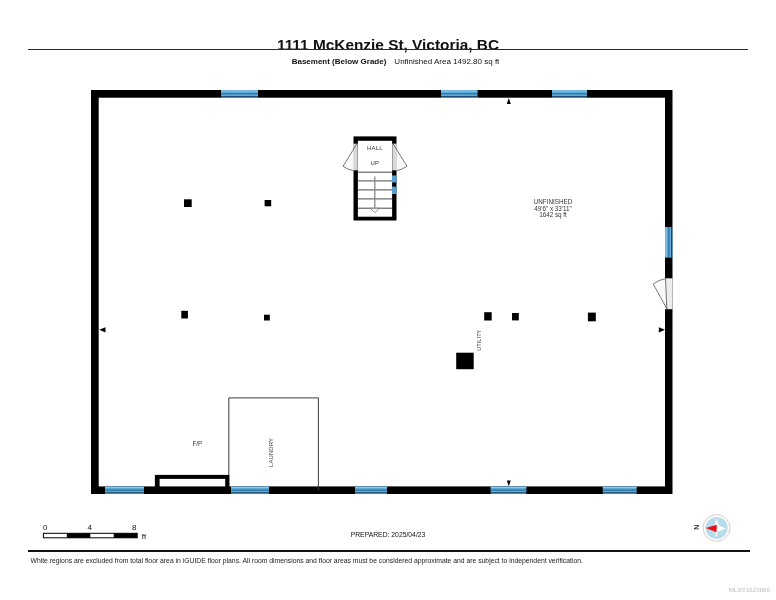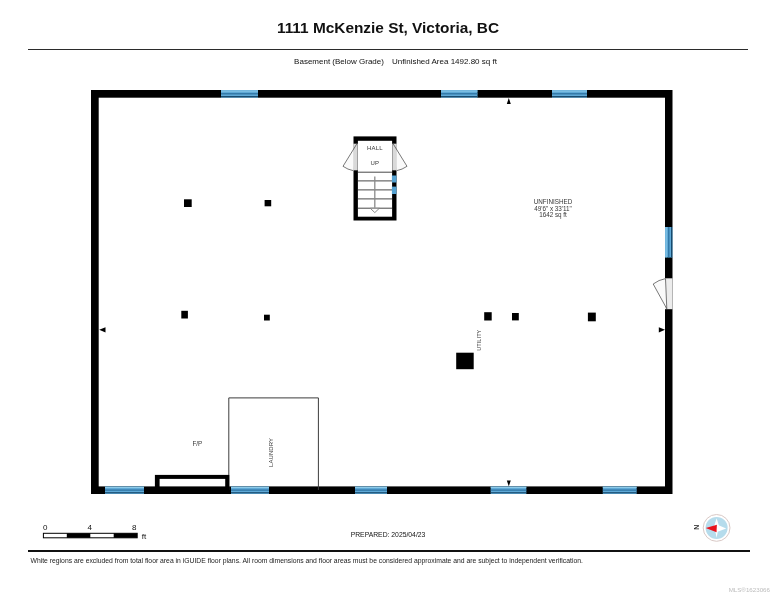--- a/index.html
+++ b/index.html
@@ -4,25 +4,25 @@
 <style>
   html,body{margin:0;padding:0;background:#ffffff;}
   .page{position:relative;width:776px;height:600px;background:#fff;overflow:hidden;
         font-family:"Liberation Sans", sans-serif;}
   .abs{position:absolute;}
 </style>
 </head>
 <body>
 <div class="page">
 
-  <div class="abs" style="left:0;top:20px;width:776px;text-align:center;font-size:15.4px;font-weight:bold;color:#111;line-height:15px;">1111 McKenzie St, Victoria, BC</div>
+  <div class="abs" style="left:0;top:37px;width:776px;text-align:center;font-size:15.4px;font-weight:bold;color:#111;line-height:15px;">1111 McKenzie St, Victoria, BC</div>
 
   <div class="abs" style="left:28px;top:48.6px;width:720px;height:1.7px;background:#2b2b2b;"></div>
 
-  <div class="abs" style="left:0;top:56.5px;width:791px;text-align:center;font-size:8px;color:#111;line-height:9px;"><span style="font-weight:normal;">Basement (Below Grade)</span><span style="display:inline-block;width:8px;"></span><span>Unfinished Area 1492.80 sq ft</span></div>
+  <div class="abs" style="left:0;top:56.5px;width:791px;text-align:center;font-size:8px;color:#111;line-height:9px;"><span style="font-weight:bold;">Basement (Below Grade)</span><span style="display:inline-block;width:8px;"></span><span>Unfinished Area 1492.80 sq ft</span></div>
 
   <svg class="abs" style="left:0;top:0;" width="776" height="600" viewBox="0 0 776 600">
 
     <g>
       <rect x="91" y="90" width="581.5" height="404" fill="#000"></rect>
       <rect x="98.7" y="97.7" width="566.3" height="388.7" fill="#fff"></rect>
     </g>
 
     <g>
       <rect x="221" y="90" width="37" height="7.7" fill="#5fa9d6"></rect>

